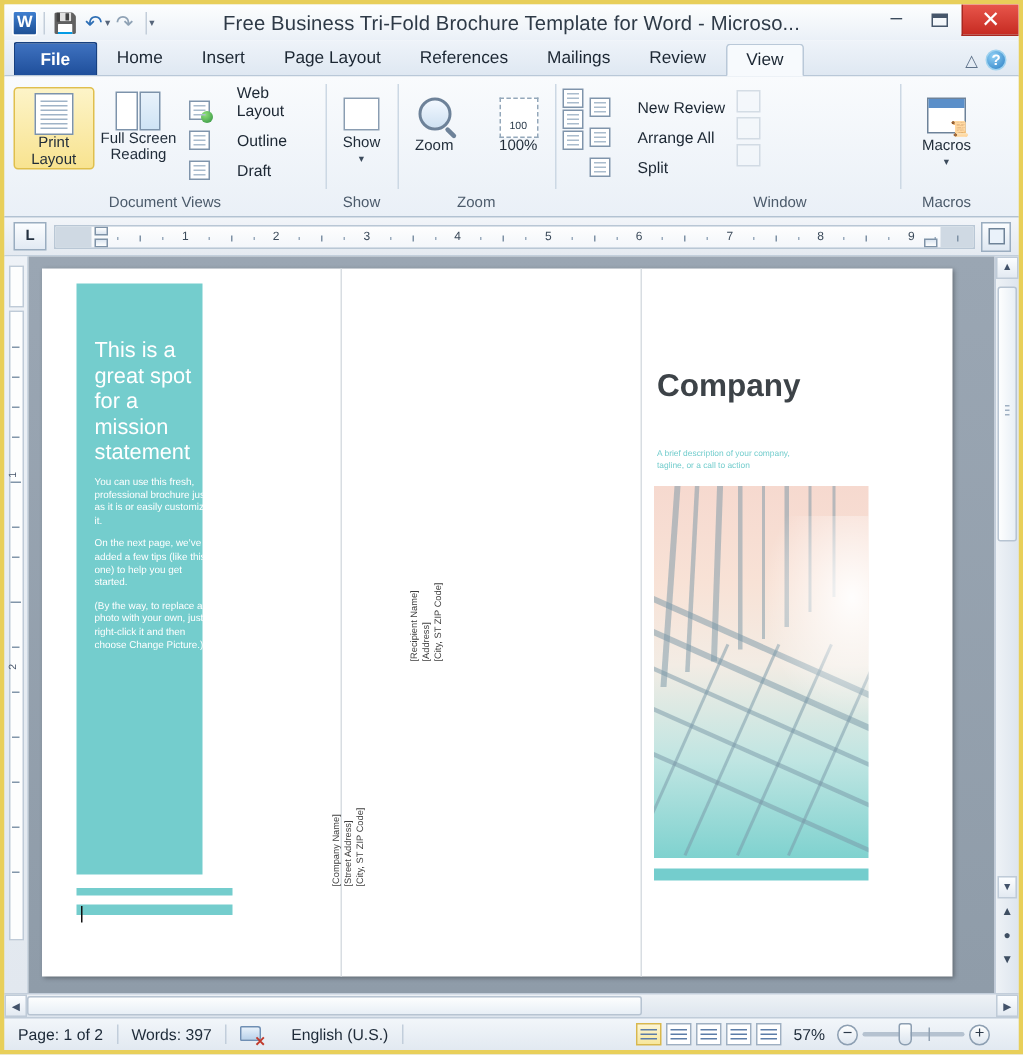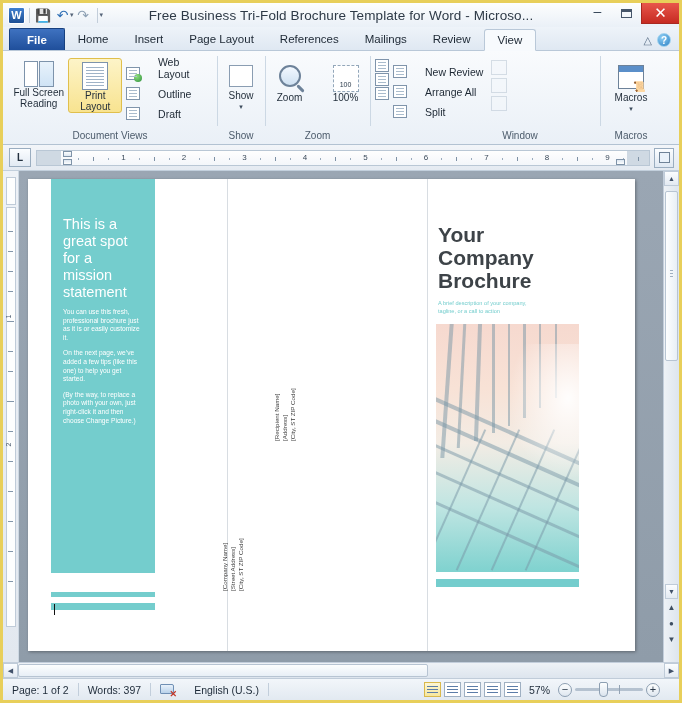--- a/index.html
+++ b/index.html
@@ -260,40 +260,40 @@
     <div id="tabright">
       <div class="tr-ico">△</div>
       <div class="help">?</div>
     </div>
   </div>
 
   <div id="ribbon">
 
     <div class="group" style="width:214px">
       <div class="grow" style="width:100%;padding:4px 0 0 6px">
-        <div class="bigbtn" style="width:60px">
-          <div class="bookico">
-            <u></u>
-              <u style="background:linear-gradient(#e8f2fb,#cfe3f5)"></u>
-          </div>
-          <span>Full Screen</span>
-          <span>Reading</span>
-        </div>
         <div class="bigbtn sel">
           <div class="pgico">
             <i style="top:4px"></i>
               <i style="top:7px"></i>
               <i style="top:10px"></i>
             <i style="top:13px"></i>
               <i style="top:16px"></i>
               <i style="top:19px"></i>
               <i style="top:22px"></i>
           </div>
           <span>Print</span>
           <span>Layout</span>
+        </div>
+        <div class="bigbtn" style="width:60px">
+          <div class="bookico">
+            <u></u>
+              <u style="background:linear-gradient(#e8f2fb,#cfe3f5)"></u>
+          </div>
+          <span>Full Screen</span>
+          <span>Reading</span>
         </div>
         <div style="display:flex;flex-direction:column;padding-top:2px">
           <div class="smrow">
             <span class="miniico">
                 <span class="globe"></span>
               </span>
             <span>Web Layout</span>
           </div>
           <div class="smrow">
             <span class="miniico"></span>
@@ -451,42 +451,40 @@
       <div class="vnum" style="top:142px">1</div>
       <div class="vnum" style="top:270px">2</div>
     </div>
 
     <div id="canvas">
 
       <div id="page">
         <div class="foldline" style="left:199px"></div>
         <div class="foldline" style="left:399px"></div>
 
-        <div id="tealpanel" style="left:23px;top:0;width:104px;height:394px">
+        <div id="tealpanel" style="left:23px;top:10px;width:84px;height:394px">
           <div class="mission" style="left:12px;top:37px;width:82px">
             <div class="mtitle">This is a great spot for a mission statement</div>
             <div class="mpara">You can use this fresh, professional brochure just as it is or easily customize it.</div>
             <div class="mpara">On the next page, we’ve added a few tips (like this one) to help you get started.</div>
             <div class="mpara">(By the way, to replace a photo with your own, just right-click it and then choose Change Picture.)</div>
           </div>
         </div>
         <div class="tealbar" style="left:23px;top:413px;width:104px;height:5px"></div>
         <div class="tealbar" style="left:23px;top:424px;width:104px;height:7px"></div>
         <div class="caret" style="left:26px;top:425px;height:11px"></div>
 
         <div class="vblock" style="left:245px;top:190px;height:72px">[Recipient Name]
 [Address]
 [City, ST ZIP Code]</div>
         <div class="vblock" style="left:193px;top:340px;height:72px">[Company Name]
 [Street Address]
 [City, ST ZIP Code]</div>
 
-        <div class="bigtitle" style="left:410px;top:44px;width:140px">Your</div>
         <div class="bigtitle" style="left:410px;top:67px;width:160px">Company</div>
-        <div class="bigtitle" style="left:410px;top:90px;width:160px">Brochure</div>
         <div class="subtitle" style="left:410px;top:121px;width:106px">A brief description of your company, tagline, or a call to action</div>
 
         <div id="photo" style="left:408px;top:145px;width:143px;height:248px">
           <div class="bar" style="left:6%;top:0;width:2.5%;height:54%;transform:skewX(-4deg)"></div>
           <div class="bar" style="left:17%;top:0;width:2%;height:50%;transform:skewX(-3deg)"></div>
           <div class="bar" style="left:28%;top:0;width:2.5%;height:47%;transform:skewX(-2deg)"></div>
           <div class="bar" style="left:39%;top:0;width:2%;height:44%;"></div>
           <div class="bar" style="left:50%;top:0;width:2%;height:41%;"></div>
           <div class="bar" style="left:61%;top:0;width:1.8%;height:38%;"></div>
           <div class="bar" style="left:72%;top:0;width:1.6%;height:34%;"></div>

